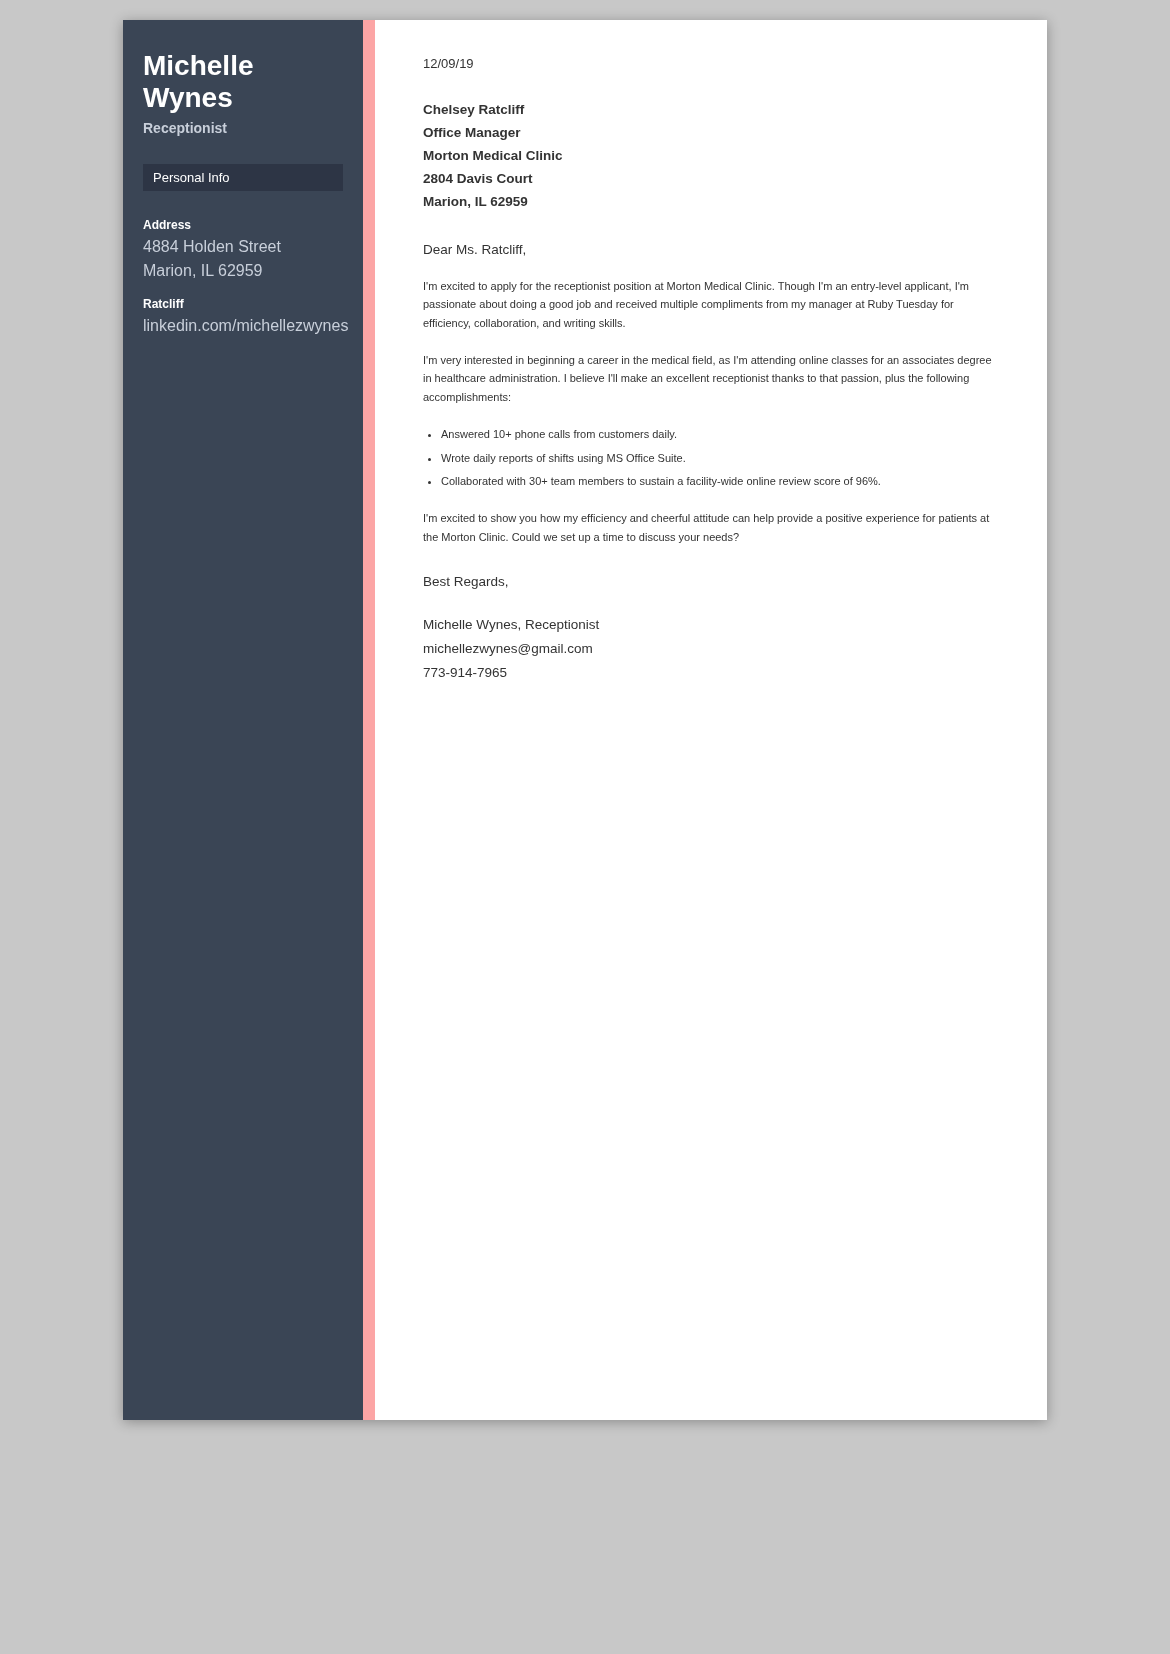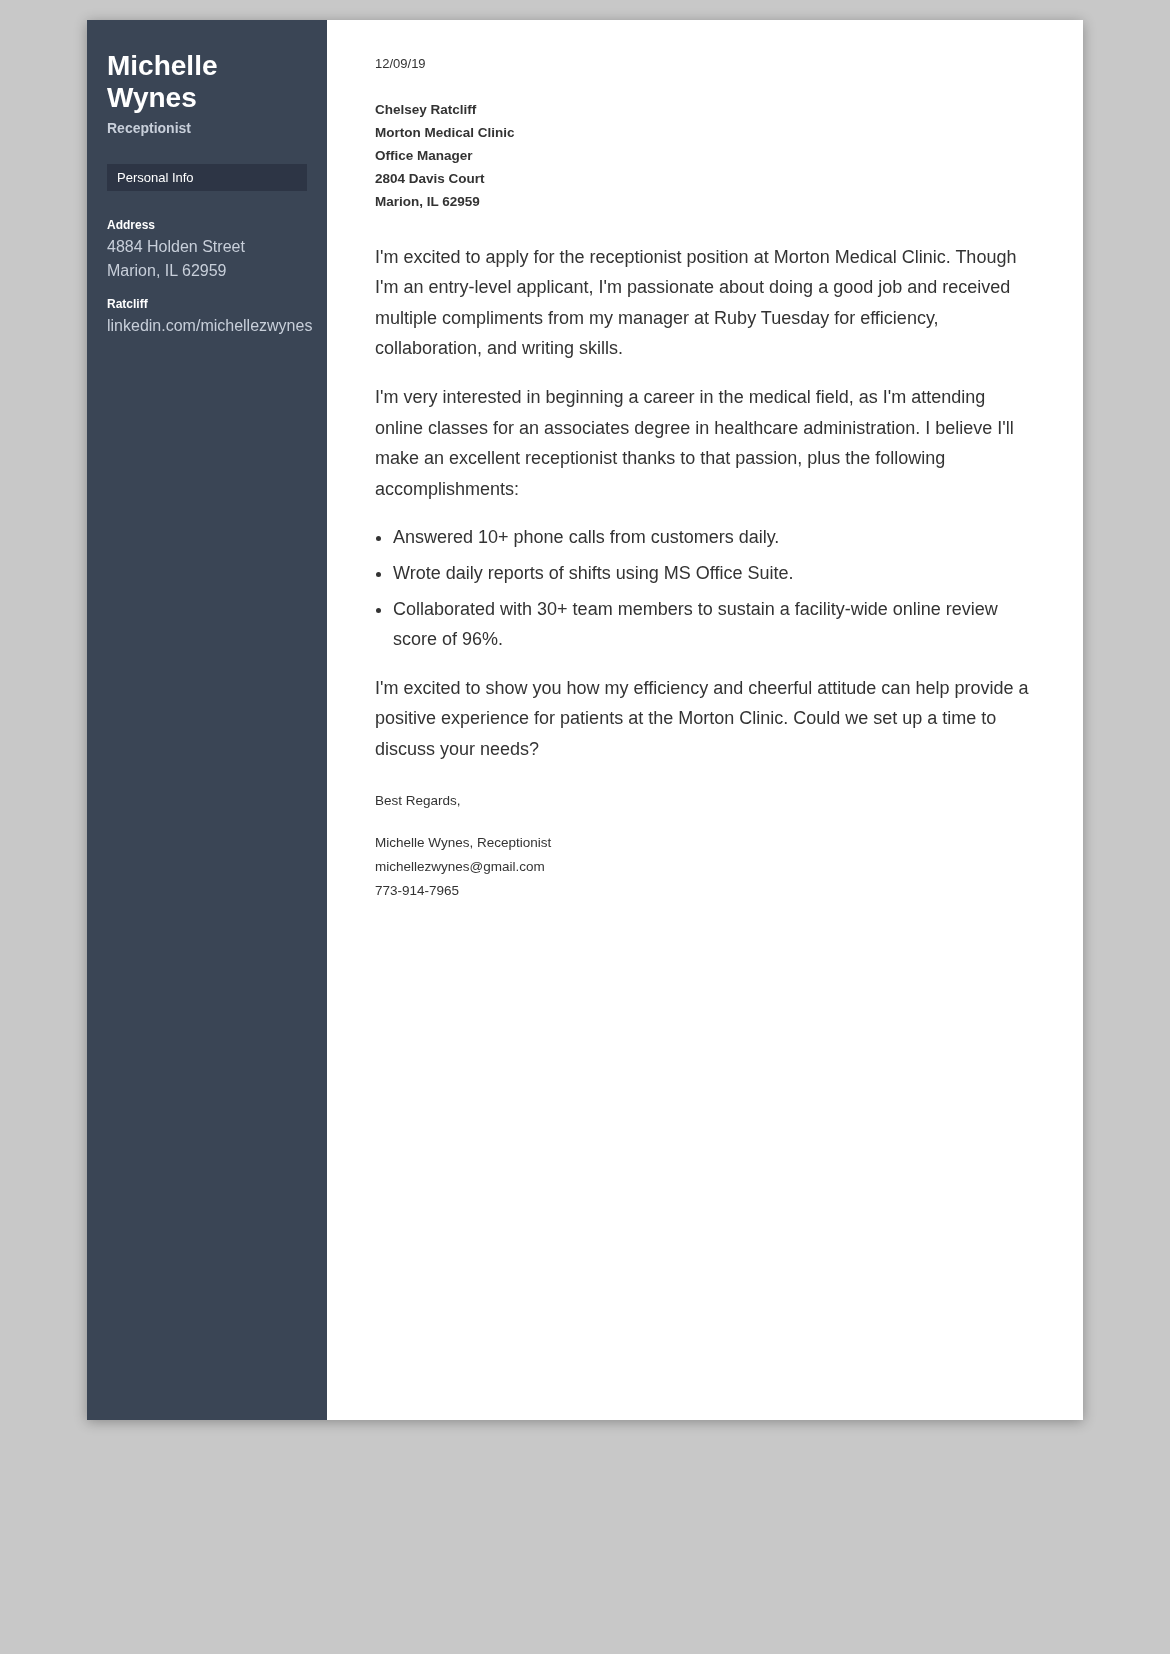--- a/index.html
+++ b/index.html
@@ -11,25 +11,26 @@
     body {
       background: #c8c8c8;
       display: flex;
       justify-content: center;
       align-items: flex-start;
       padding: 20px;
       font-family: Arial, sans-serif;
     }
 
     .page {
-      width: 996px;
+      width: 924px;
       min-height: 1400px;
       display: flex;
       box-shadow: 0 2px 12px rgba(0,0,0,0.3);
       background: #fca5a5;
+      gap: 12px;
     }
 
     
     .sidebar {
       width: 240px;
       min-width: 240px;
       background: #3a4555;
       color: #fff;
       padding: 30px 20px 40px 20px;
       display: flex;
@@ -100,21 +101,21 @@
       font-weight: bold;
     }
 
     .salutation {
       font-size: 13.5px;
       color: #333;
       margin-bottom: 20px;
     }
 
     .letter-body {
-      font-size: 18px;
+      font-size: 11px;
       color: #333;
       line-height: 1.7;
       margin-top: 7px;
     }
 
     .letter-body p {
       margin-bottom: 18px;
     }
 
     .letter-body ul {
@@ -157,26 +158,27 @@
     <div class="sidebar-field-label">Ratcliff</div>
     <div class="sidebar-field-value">linkedin.com/michellezwynes</div>
   </aside>
 
   <main class="content">
 
     <div class="date">12/09/19</div>
 
     <div class="recipient-block">
       <p>Chelsey Ratcliff</p>
+      <p>Office Manager</p>
       <p>Morton Medical Clinic</p>
-      <p>Office Manager</p>
       <p>2804 Davis Court</p>
       <p>Marion, IL 62959</p>
     </div>
 
+    <div class="salutation">Dear Ms. Ratcliff,</div>
 
     <div class="letter-body">
       <p>I'm excited to apply for the receptionist position at Morton Medical Clinic. Though I'm an entry-level applicant, I'm passionate about doing a good job and received multiple compliments from my manager at Ruby Tuesday for efficiency, collaboration, and writing skills.</p>
       <p>I'm very interested in beginning a career in the medical field, as I'm attending online classes for an associates degree in healthcare administration. I believe I'll make an excellent receptionist thanks to that passion, plus the following accomplishments:</p>
       <ul>
         <li>Answered 10+ phone calls from customers daily.</li>
         <li>Wrote daily reports of shifts using MS Office Suite.</li>
         <li>Collaborated with 30+ team members to sustain a facility-wide online review score of 96%.</li>
       </ul>
       <p>I'm excited to show you how my efficiency and cheerful attitude can help provide a positive experience for patients at the Morton Clinic. Could we set up a time to discuss your needs?</p>

